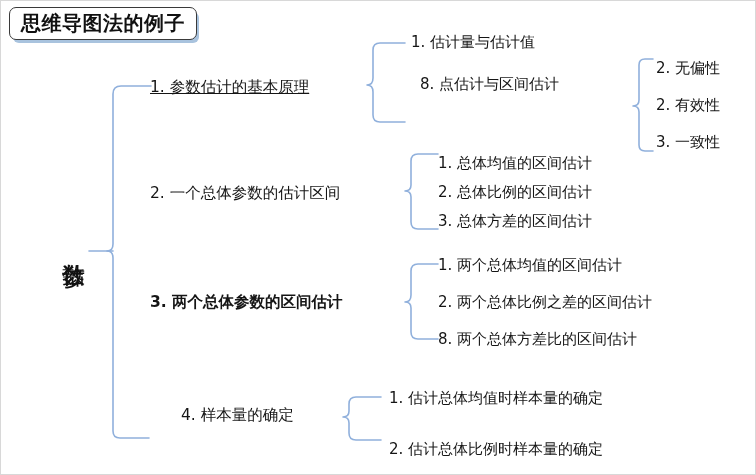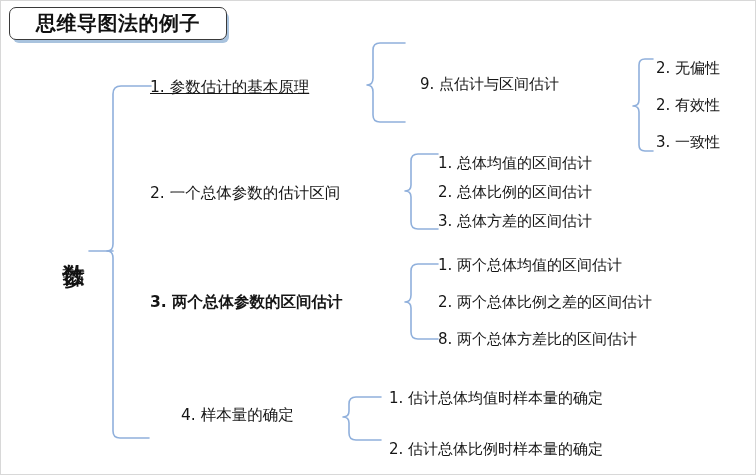--- a/index.html
+++ b/index.html
@@ -17,21 +17,21 @@
     overflow: hidden;
     font-family: "DejaVu Sans", "Liberation Sans", sans-serif;
     color: #1a1a1a;
   }
 
   
   #title-card {
     position: absolute;
     left: 8px;
     top: 6px;
-    width: 218px;
+    width: 188px;
     height: 33px;
     border: 1.6px solid #3a3a3a;
     border-radius: 7px;
     background: #ffffff;
     box-shadow: 3px 4px 0 -1px #a9c3de;
     display: flex;
     align-items: center;
     justify-content: center;
     box-sizing: border-box;
   }
@@ -112,21 +112,22 @@
     <path d="M 437 263 L 417 263 Q 410 263 410 270 L 410 294 Q 410 301 404 301 Q 410 301 410 307 L 410 331 Q 410 338 417 338 L 437 338"></path>
 
     <path d="M 380 396 L 355 396 Q 348 396 348 403 L 348 410 Q 348 416 342 416 Q 348 416 348 422 L 348 432 Q 348 439 355 439 L 380 439"></path>
   </svg>
 
   <div class="node lvl1" style="left:149px; top:76px;text-decoration:underline;">1. 参数估计的基本原理</div>
   <div class="node lvl1" style="left:149px; top:182px;">2. 一个总体参数的估计区间</div>
   <div class="node lvl1" style="left:149px; top:291px;font-weight:bold;">3. 两个总体参数的区间估计</div>
   <div class="node lvl1" style="left:180px; top:404px;">4. 样本量的确定</div>
 
-  <div class="node lvl2" style="left:419px; top:74px;">9. 点估计与区间估计</div>
+  <div class="node lvl2" style="left:410px; top:32px;">1. 估计量与估计值</div>
+  <div class="node lvl2" style="left:419px; top:74px;">8. 点估计与区间估计</div>
 
   <div class="node lvl3" style="left:655px; top:58px;">2. 无偏性</div>
   <div class="node lvl3" style="left:655px; top:95px;">2. 有效性</div>
   <div class="node lvl3" style="left:655px; top:132px;">3. 一致性</div>
 
   <div class="node lvl2" style="left:437px; top:153px;">1. 总体均值的区间估计</div>
   <div class="node lvl2" style="left:437px; top:182px;">2. 总体比例的区间估计</div>
   <div class="node lvl2" style="left:437px; top:211px;">3. 总体方差的区间估计</div>
 
   <div class="node lvl2" style="left:437px; top:255px;">1. 两个总体均值的区间估计</div>

